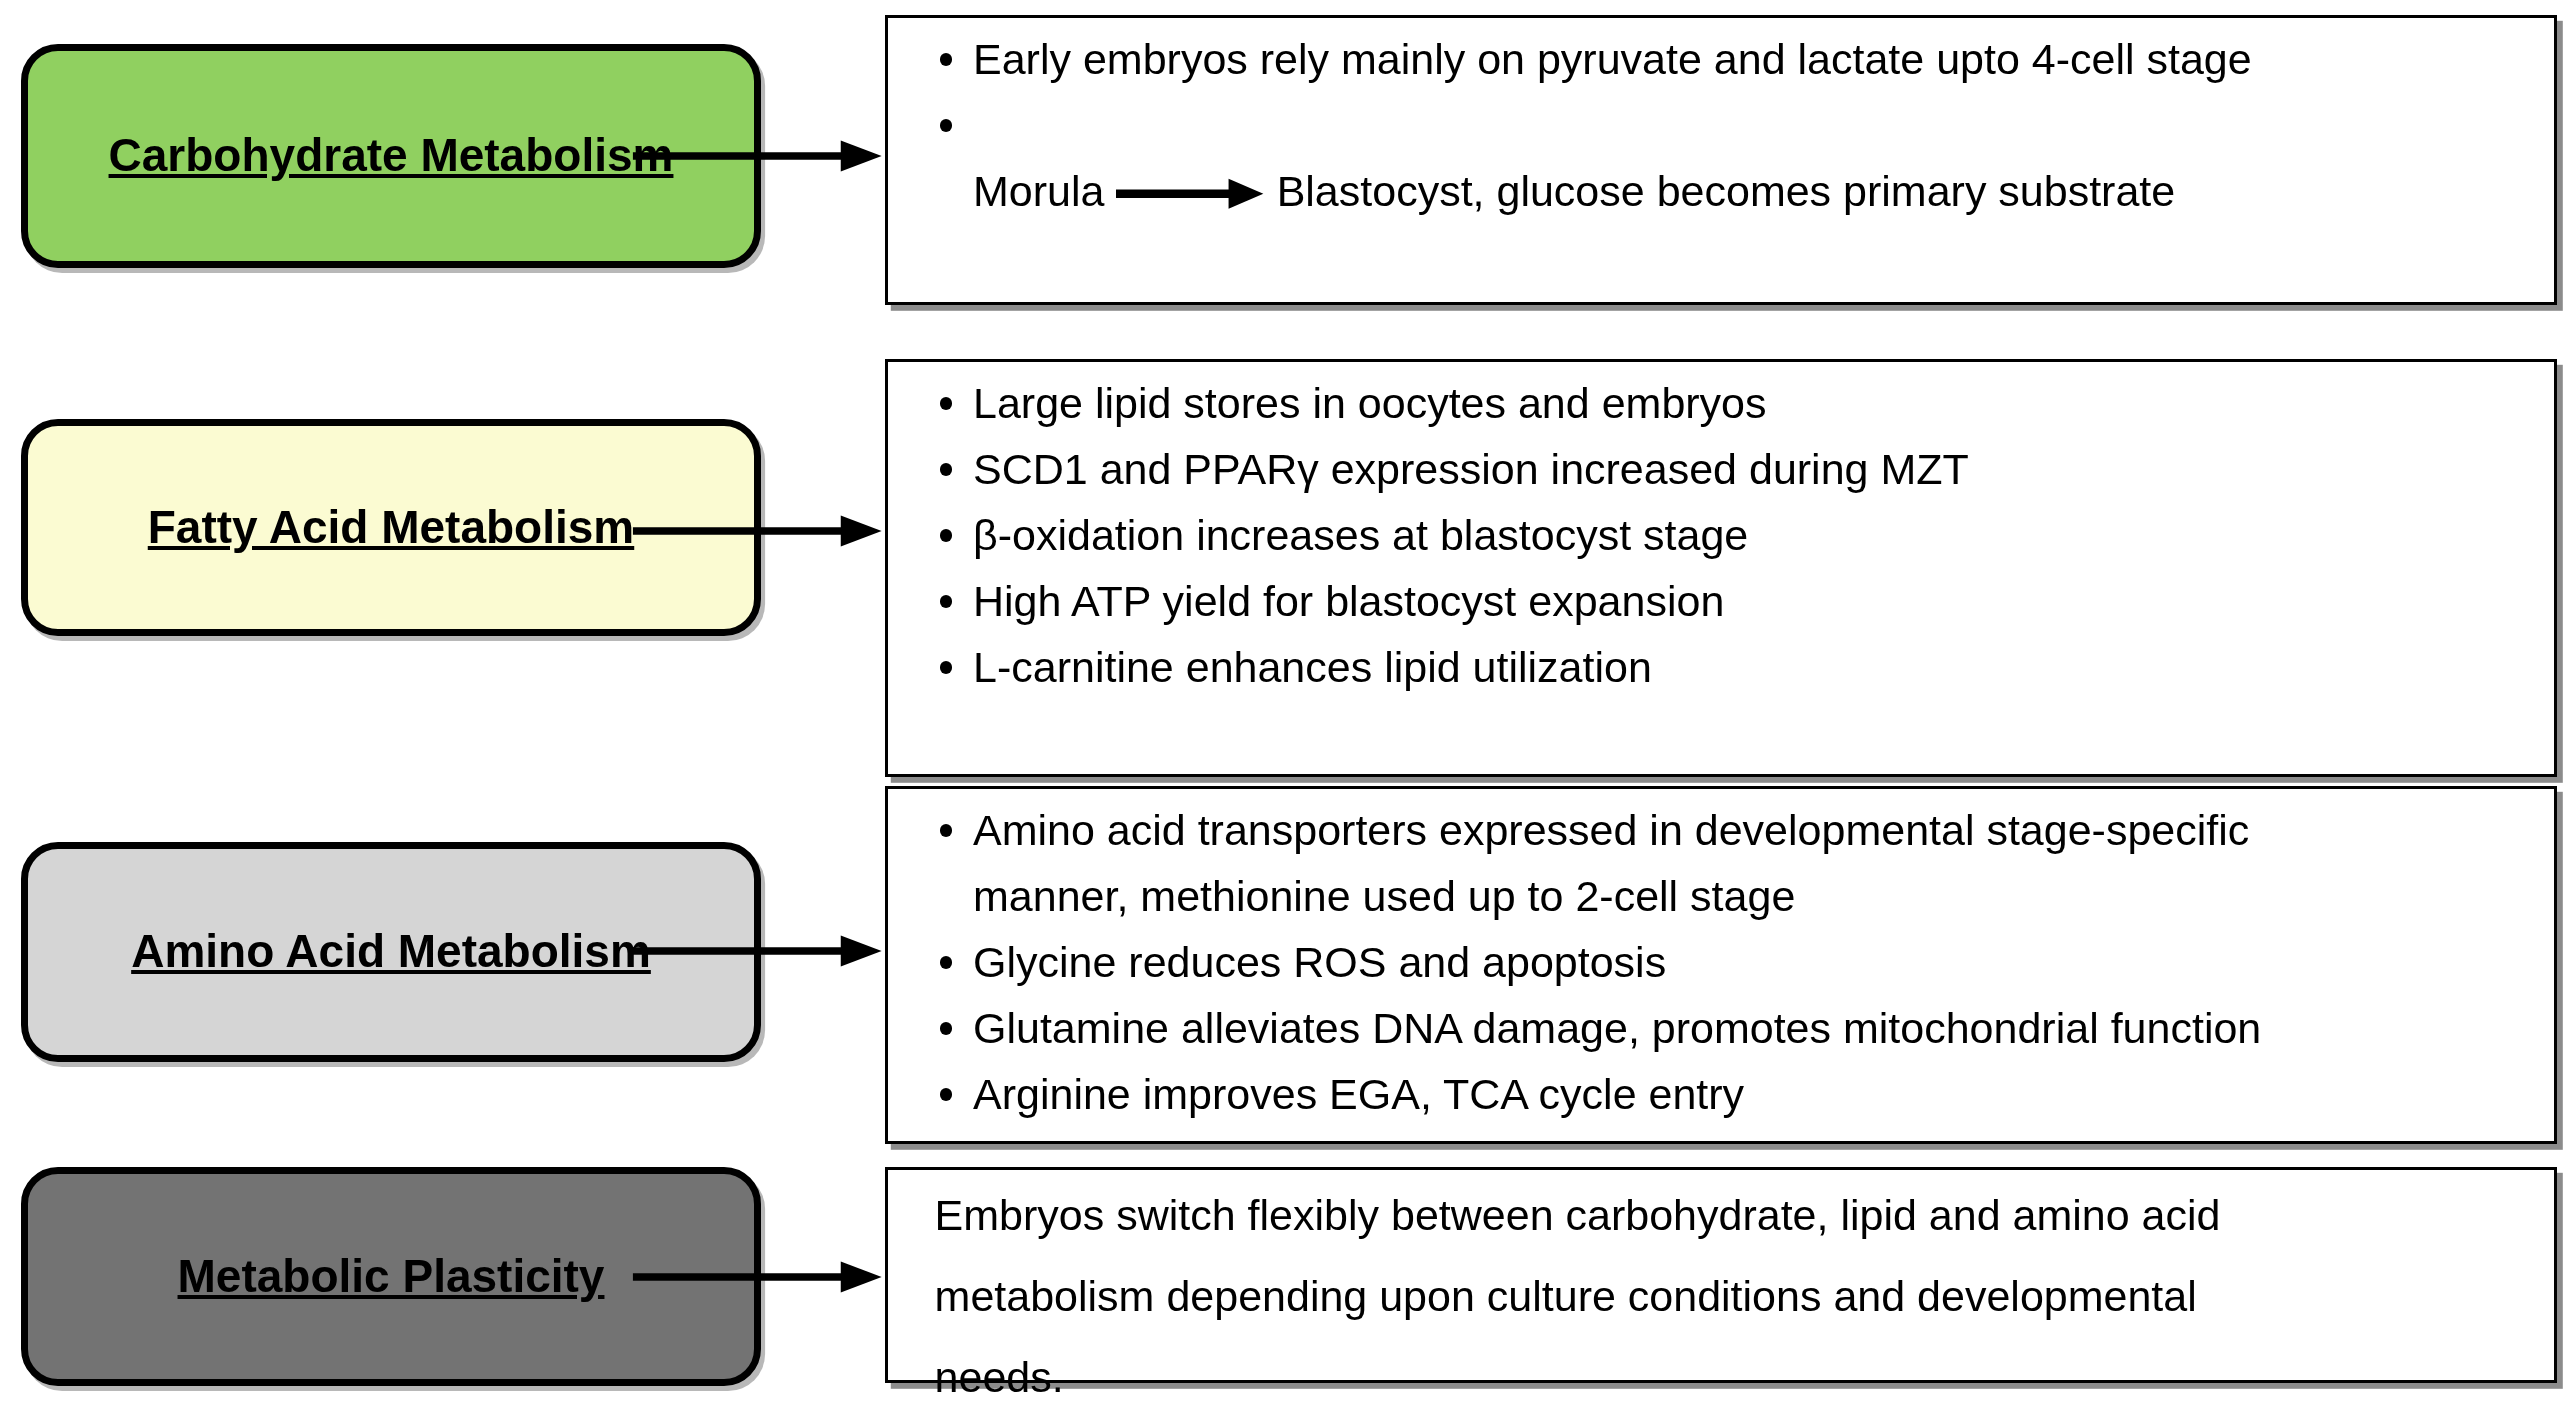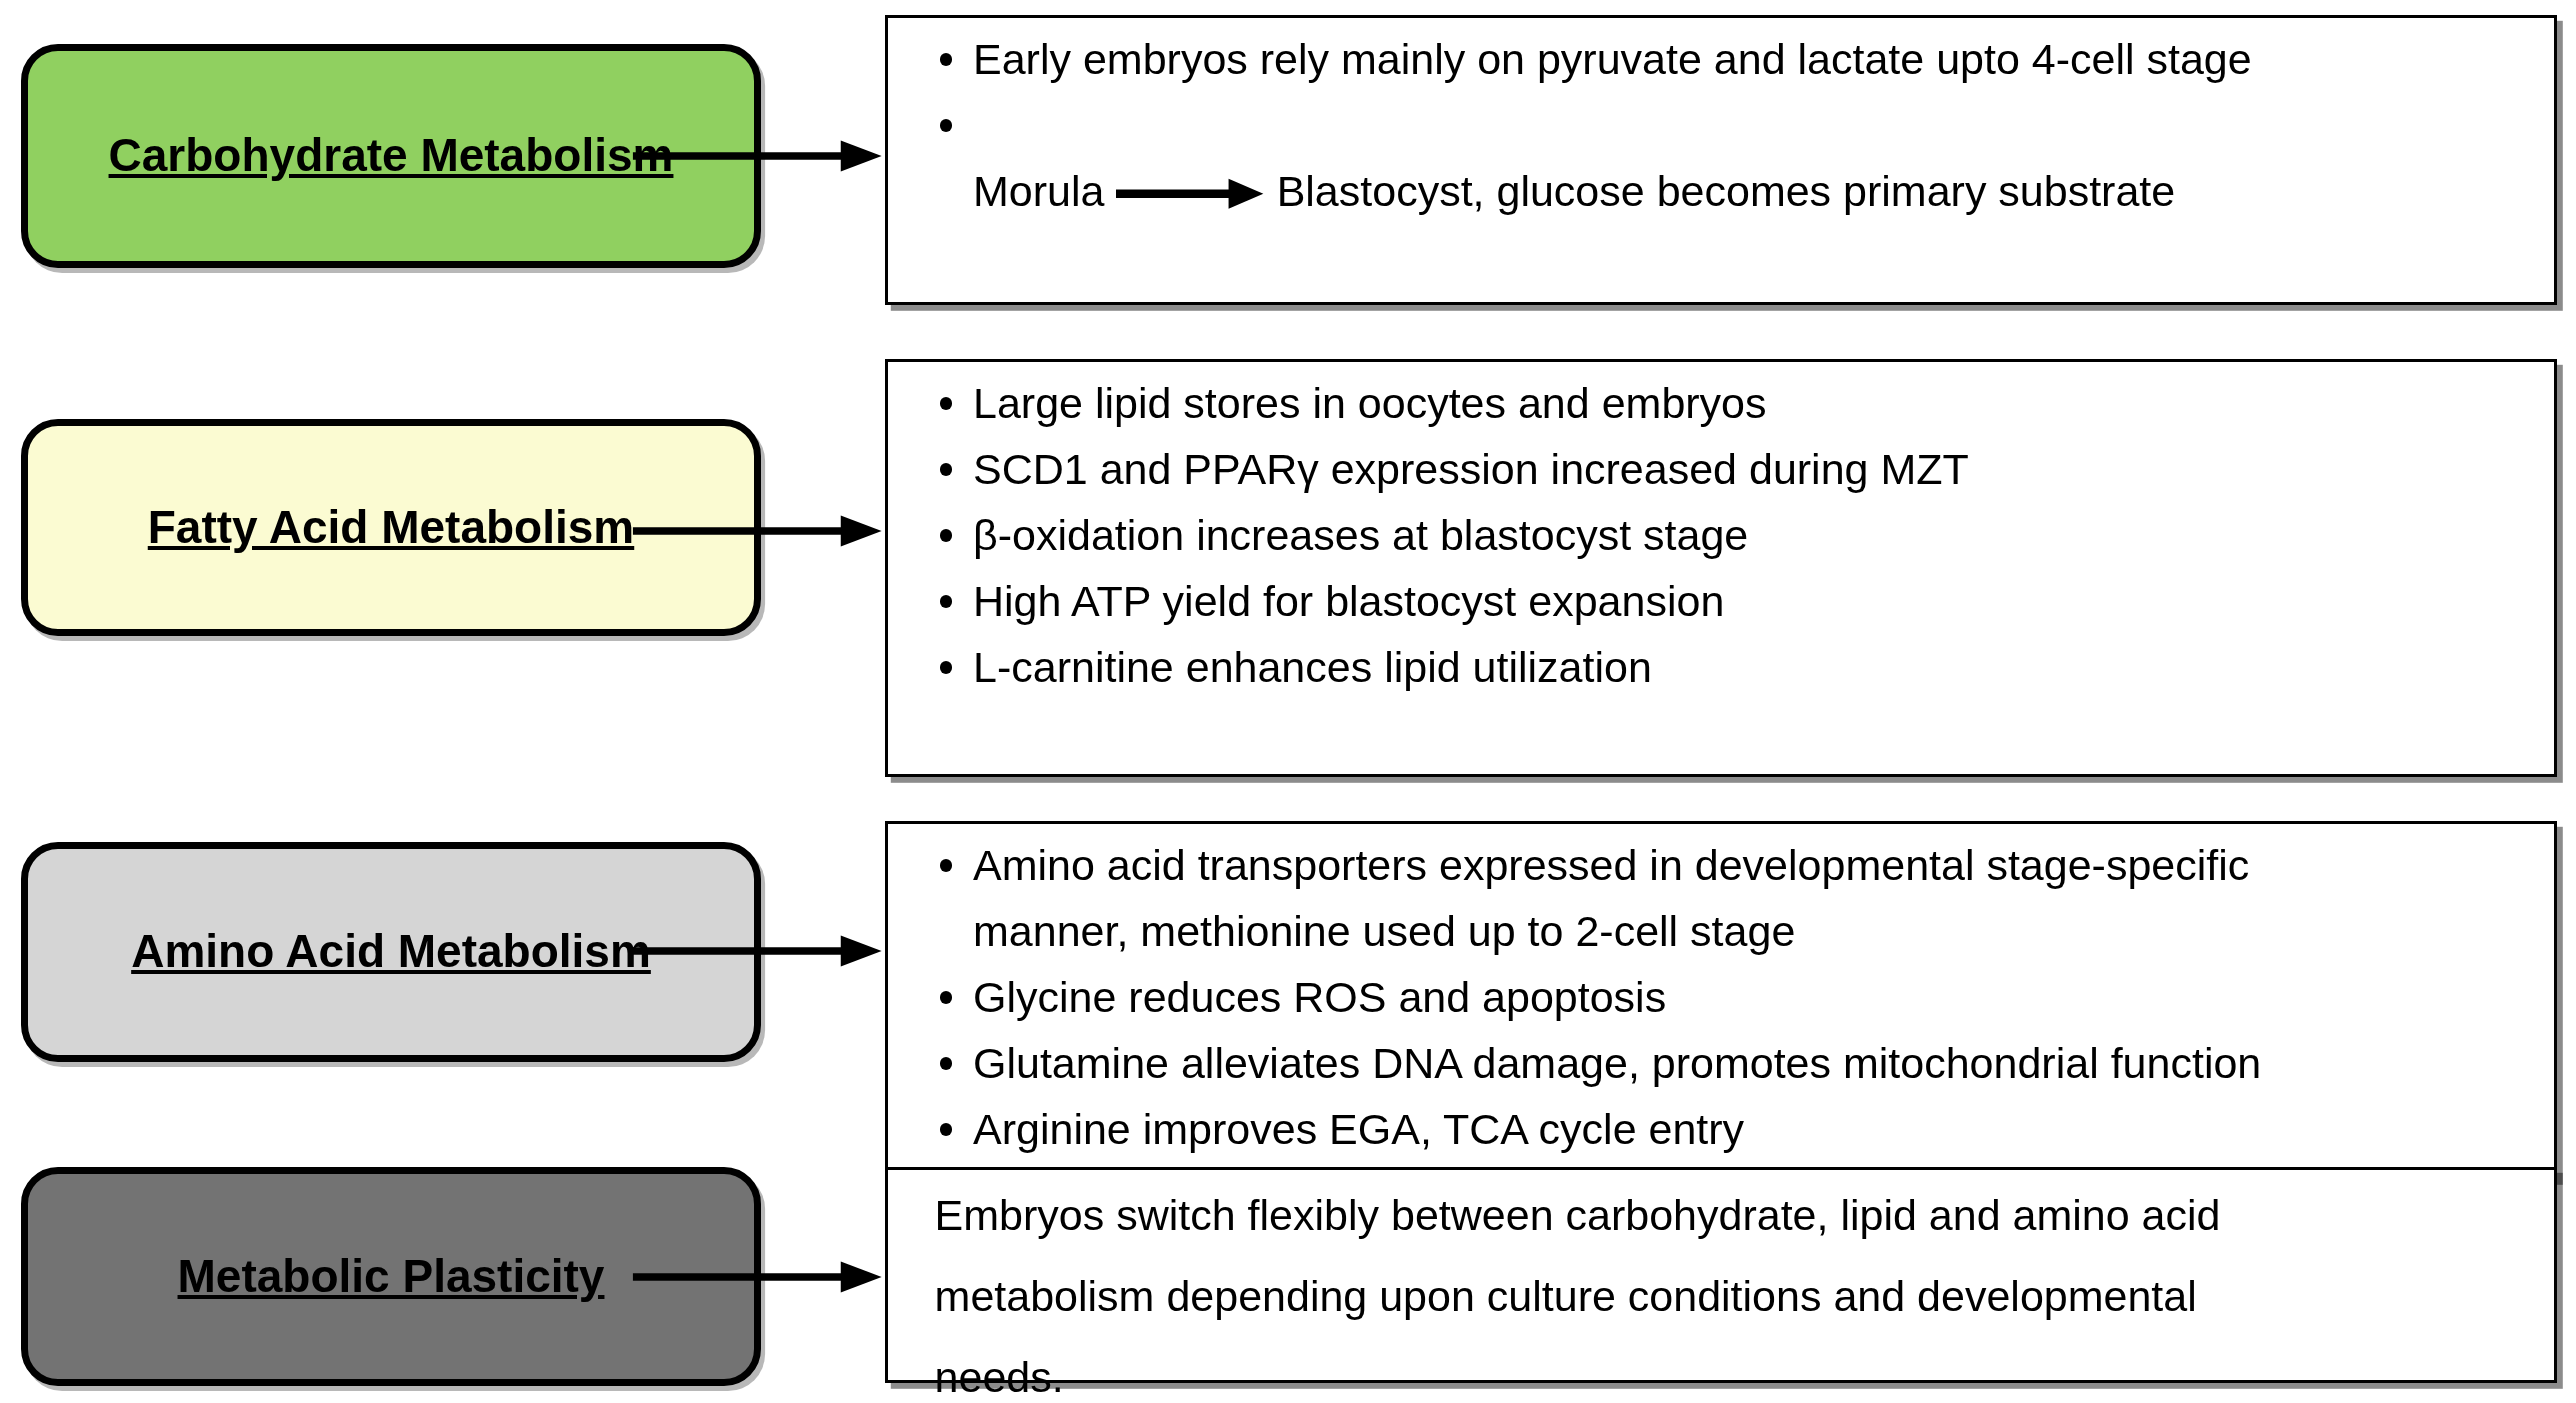--- a/index.html
+++ b/index.html
@@ -60,21 +60,21 @@
     width: 1672px;
     box-sizing: border-box;
     background: #ffffff;
     border: 3.3px solid #000;
     box-shadow: 5.8px 5.8px 0 rgba(0,0,0,0.45);
     color: #000;
     padding-left: 25px;
   }
   #notes-1 { top: 15px;   height: 290px; }
   #notes-2 { top: 359px;  height: 418px; }
-  #notes-3 { top: 786px;  height: 358px; margin-top: 35px; }
+  #notes-3 { top: 786px;  height: 358px; }
   #notes-4 { top: 1167px; height: 216px; }
 
   .note-box ul {
     margin: 0;
     padding: 8.3px 13.3px 0 0;
     list-style: none;
   }
   .note-box li {
     position: relative;
     padding-left: 60px;

